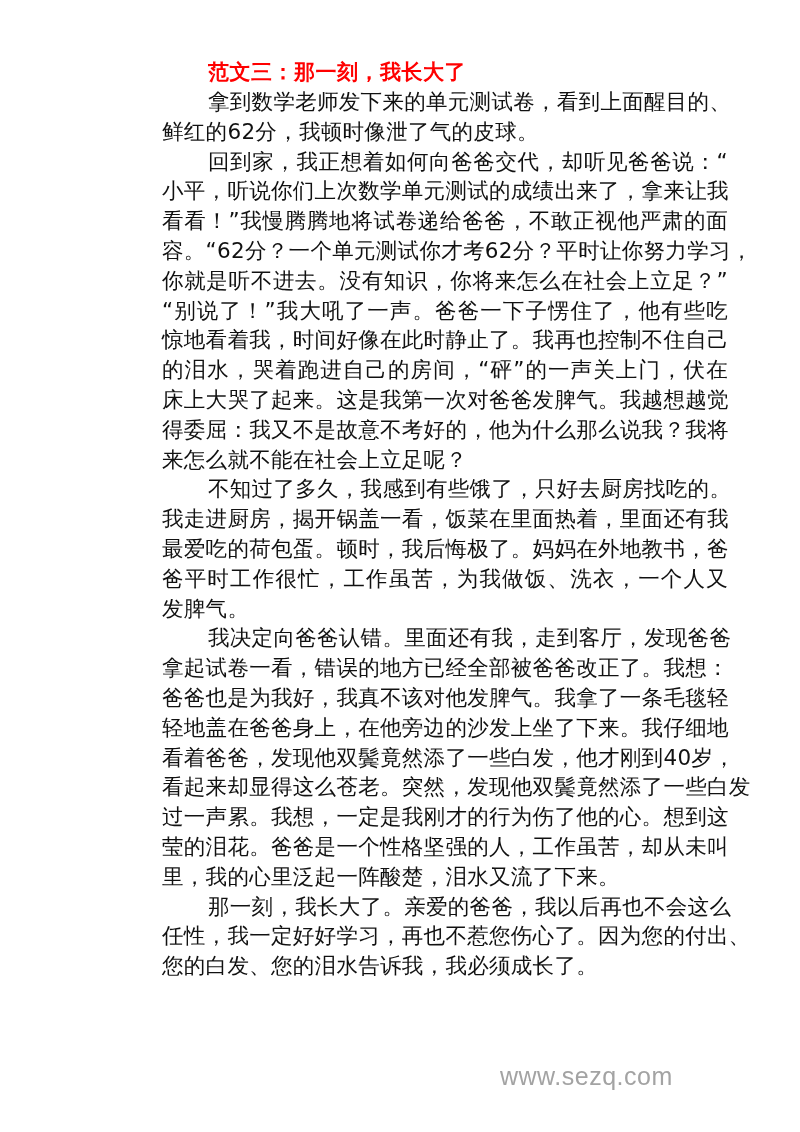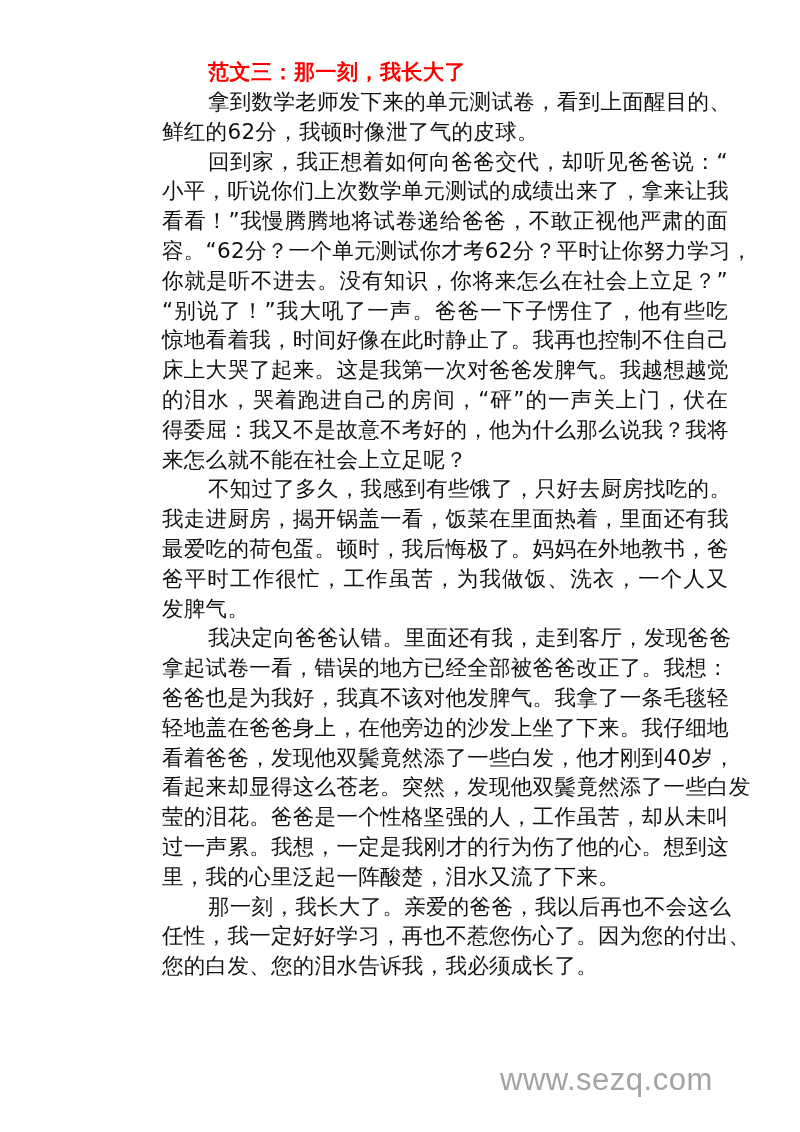--- a/index.html
+++ b/index.html
@@ -50,21 +50,21 @@
       padding-left: 46px;
     }
     .line.last {
       text-align-last: left;
     }
     .watermark {
       position: absolute;
       left: 500px;
       top: 1062px;
       font-family: "Liberation Sans", sans-serif;
-      font-size: 31px;
+      font-size: 25px;
       color: #a3a3a3;
       letter-spacing: 0.5px;
     }
   </style>
 </head>
 <body>
 
 <div class="page">
   <div class="title">范文三：那一刻，我长大了</div>
 
@@ -74,43 +74,43 @@
   </div>
 
   <div class="para">
     <span class="line indent">回到家，我正想着如何向爸爸交代，却听见爸爸说：“</span>
     <span class="line">小平，听说你们上次数学单元测试的成绩出来了，拿来让我</span>
     <span class="line">看看！”我慢腾腾地将试卷递给爸爸，不敢正视他严肃的面</span>
     <span class="line">容。“62分？一个单元测试你才考62分？平时让你努力学习，</span>
     <span class="line">你就是听不进去。没有知识，你将来怎么在社会上立足？”</span>
     <span class="line">“别说了！”我大吼了一声。爸爸一下子愣住了，他有些吃</span>
     <span class="line">惊地看着我，时间好像在此时静止了。我再也控制不住自己</span>
+    <span class="line">的泪水，哭着跑进自己的房间，“砰”的一声关上门，伏在</span>
     <span class="line">床上大哭了起来。这是我第一次对爸爸发脾气。我越想越觉</span>
-    <span class="line">的泪水，哭着跑进自己的房间，“砰”的一声关上门，伏在</span>
     <span class="line">得委屈：我又不是故意不考好的，他为什么那么说我？我将</span>
     <span class="line last">来怎么就不能在社会上立足呢？</span>
   </div>
 
   <div class="para">
     <span class="line indent">不知过了多久，我感到有些饿了，只好去厨房找吃的。</span>
     <span class="line">我走进厨房，揭开锅盖一看，饭菜在里面热着，里面还有我</span>
     <span class="line">最爱吃的荷包蛋。顿时，我后悔极了。妈妈在外地教书，爸</span>
     <span class="line">爸平时工作很忙，工作虽苦，为我做饭、洗衣，一个人又</span>
     <span class="line last">发脾气。</span>
   </div>
 
   <div class="para">
     <span class="line indent">我决定向爸爸认错。里面还有我，走到客厅，发现爸爸</span>
     <span class="line">拿起试卷一看，错误的地方已经全部被爸爸改正了。我想：</span>
     <span class="line">爸爸也是为我好，我真不该对他发脾气。我拿了一条毛毯轻</span>
     <span class="line">轻地盖在爸爸身上，在他旁边的沙发上坐了下来。我仔细地</span>
     <span class="line">看着爸爸，发现他双鬓竟然添了一些白发，他才刚到40岁，</span>
     <span class="line">看起来却显得这么苍老。突然，发现他双鬓竟然添了一些白发</span>
+    <span class="line">过一声累。我想，一定是我刚才的行为伤了他的心。想到这</span>
     <span class="line">莹的泪花。爸爸是一个性格坚强的人，工作虽苦，却从未叫</span>
-    <span class="line">过一声累。我想，一定是我刚才的行为伤了他的心。想到这</span>
     <span class="line last">里，我的心里泛起一阵酸楚，泪水又流了下来。</span>
   </div>
 
   <div class="para">
     <span class="line indent">那一刻，我长大了。亲爱的爸爸，我以后再也不会这么</span>
     <span class="line">任性，我一定好好学习，再也不惹您伤心了。因为您的付出、</span>
     <span class="line last">您的白发、您的泪水告诉我，我必须成长了。</span>
   </div>
 </div>
 

